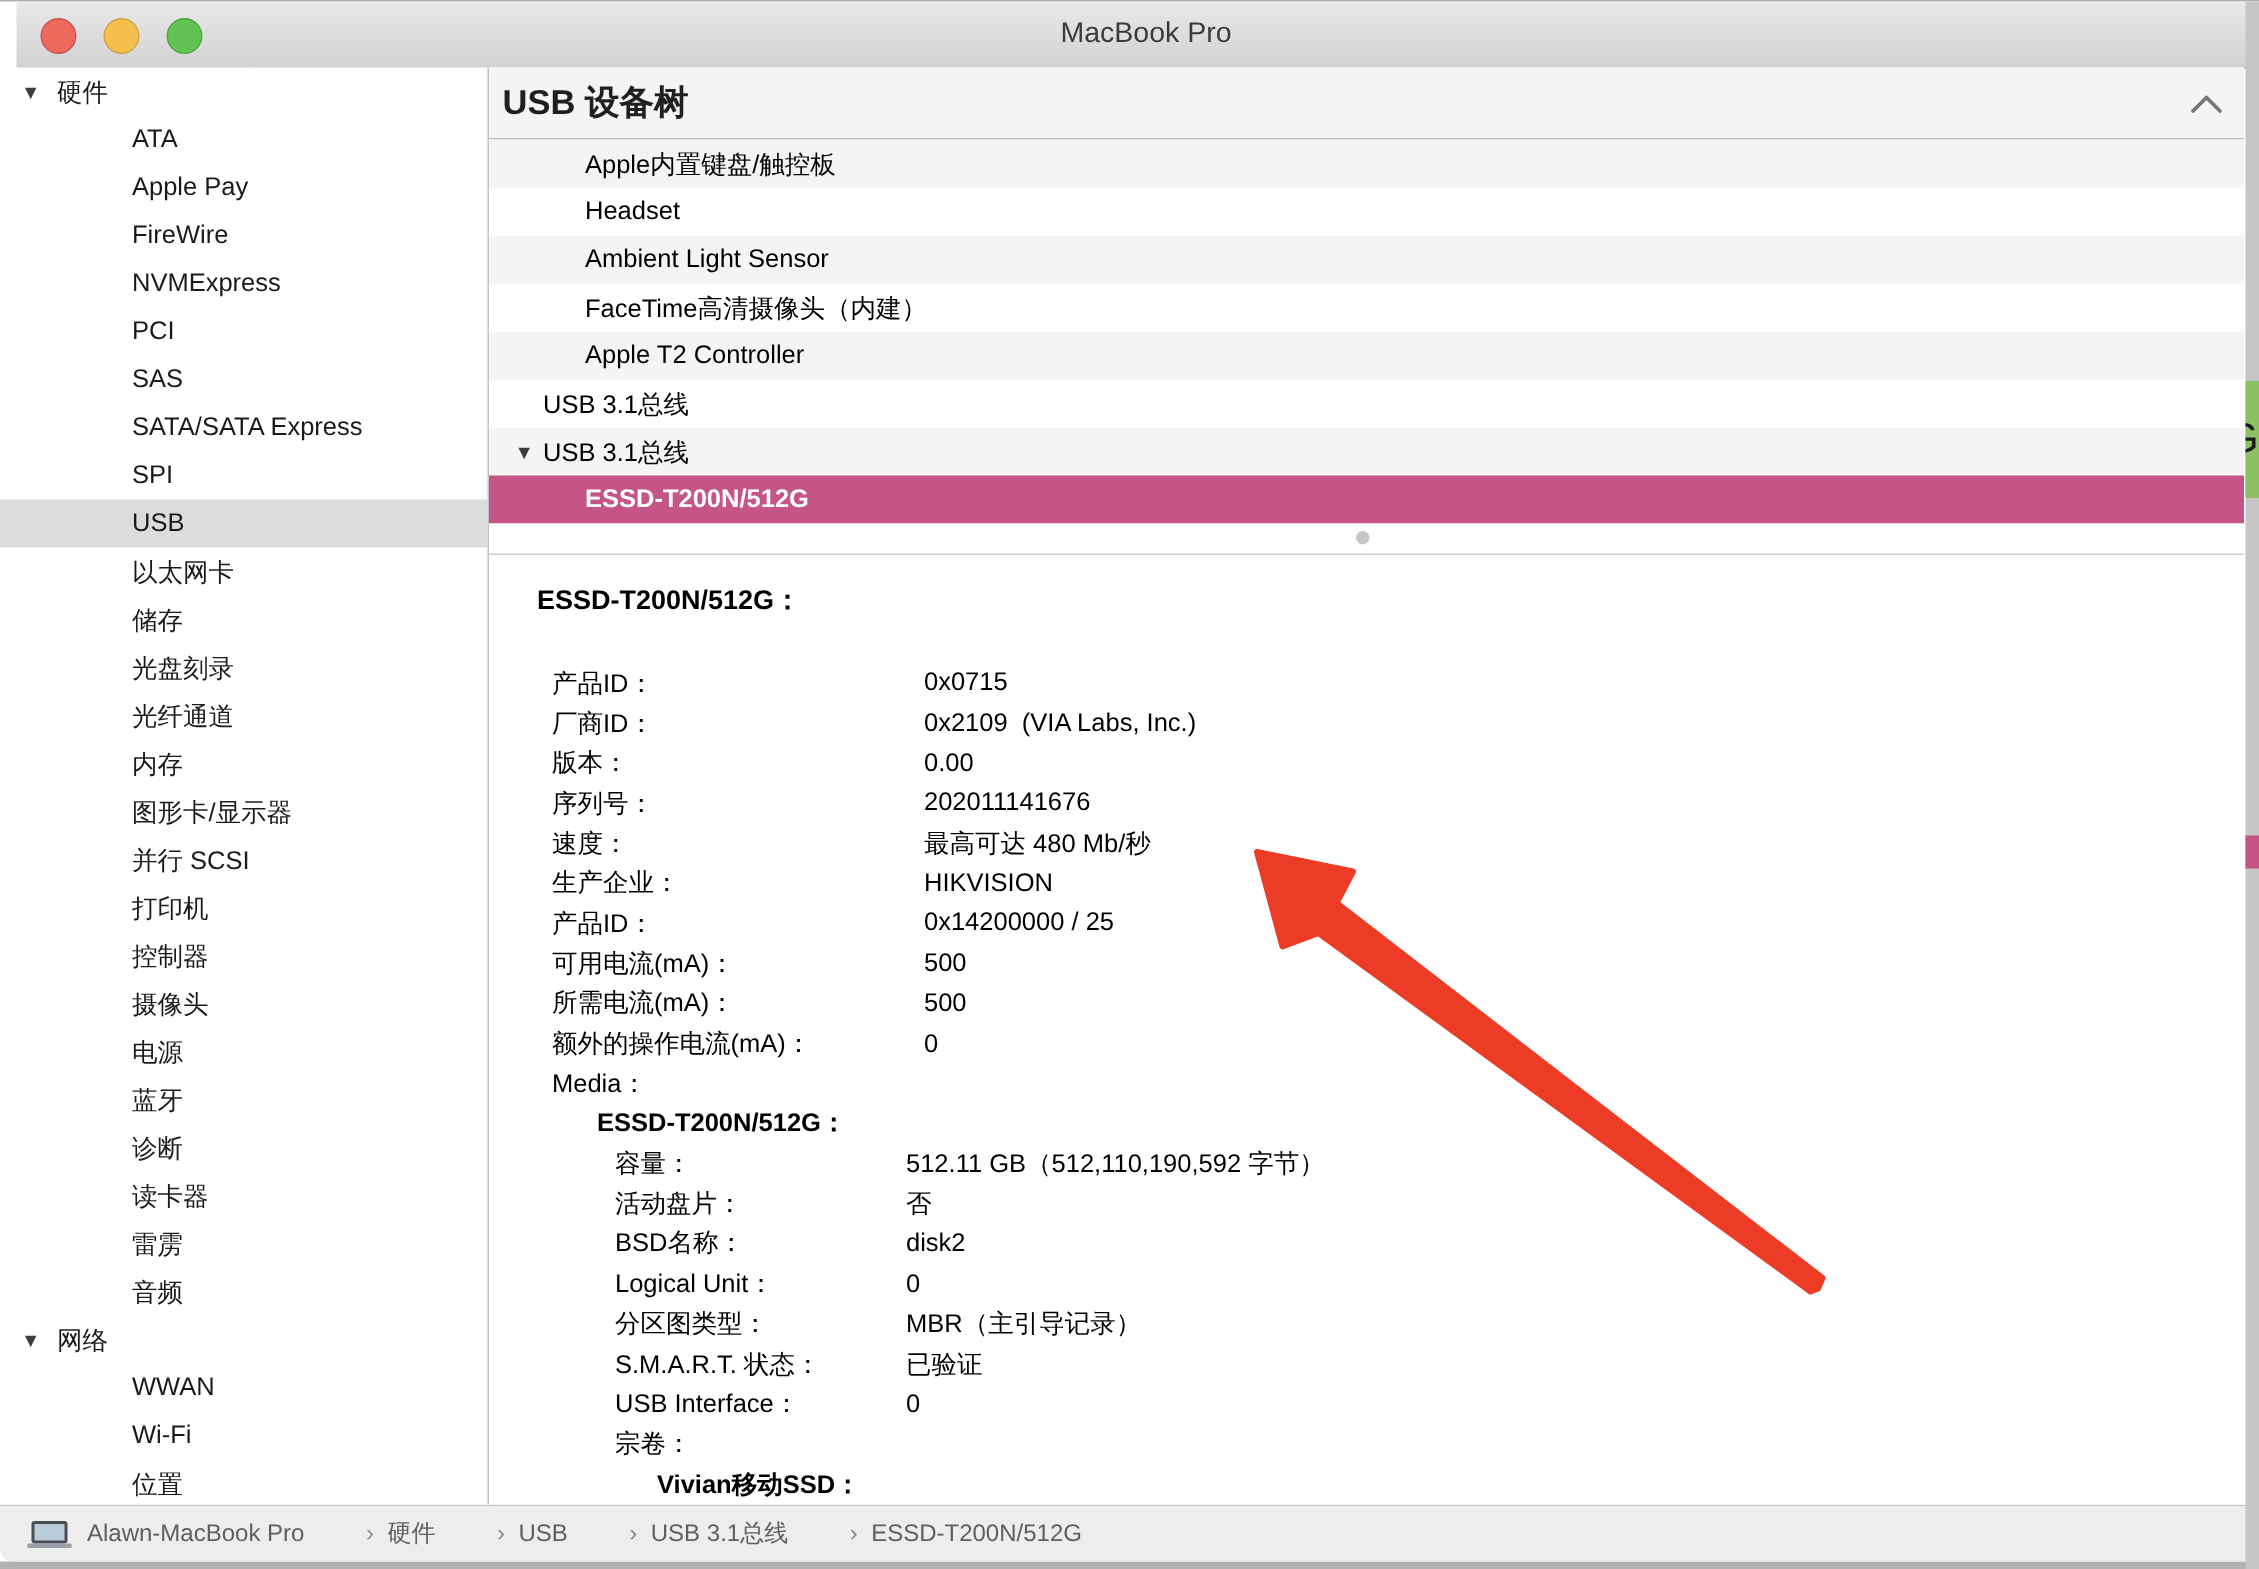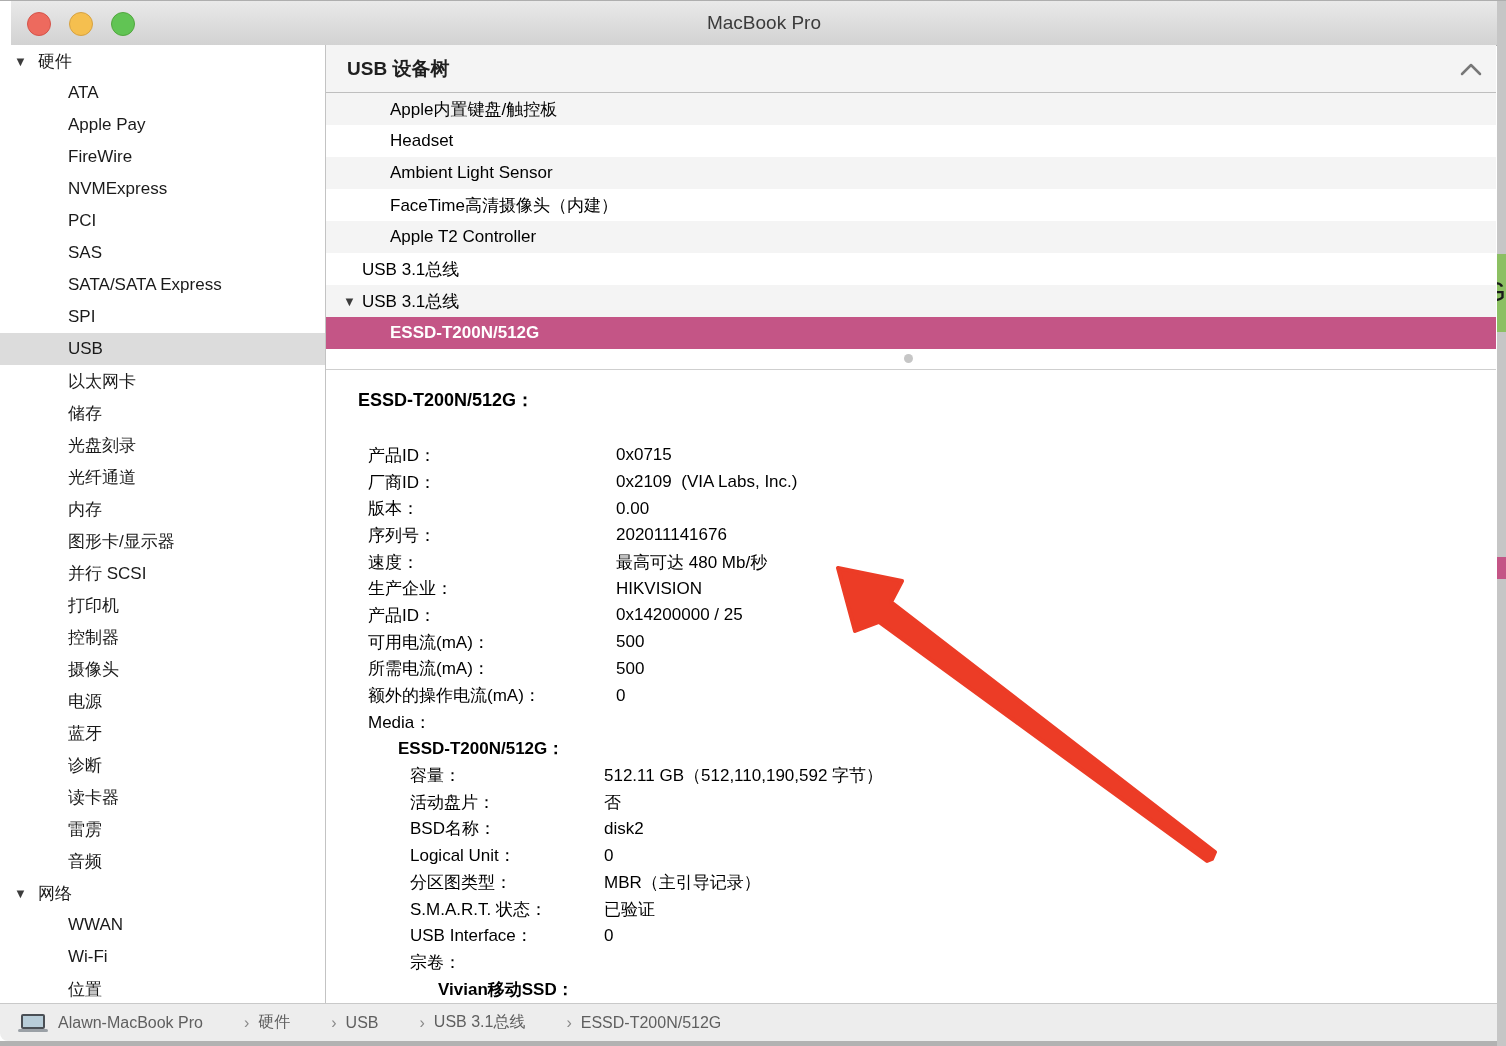--- a/index.html
+++ b/index.html
@@ -14,31 +14,31 @@
   .traffic{position:absolute;left:16px;top:11px;display:flex;gap:18px;}
   .light{width:22px;height:22px;border-radius:50%;display:inline-block;}
   .light.red{background:#ed6a5e;border:1px solid #d5544a;}
   .light.yellow{background:#f5bf4f;border:1px solid #d6a243;}
   .light.green{background:#61c454;border:1px solid #52a73f;}
 
   
   .sidebar{position:absolute;left:0;top:44px;width:325px;height:958px;
     background:#fff;border-right:1px solid #c3c3c3;overflow:hidden;}
   .side-row{height:32px;display:flex;align-items:center;font-size:17px;color:#1a1a1a;
-    padding-left:68px;box-sizing:border-box;}
+    padding-left:88px;box-sizing:border-box;}
   .side-row.group{padding-left:14px;}
   .side-row .tri{display:none;font-size:13px;color:#3c3c3c;width:16px;margin-right:8px;}
   .side-row.group .tri{display:inline-block;}
   .side-row.selected{background:#dcdcdc;}
 
   
   .content{position:absolute;left:326px;top:44px;width:1170px;height:958px;background:#fff;}
   .tree-header{position:relative;height:48px;background:#f4f4f4;border-bottom:1px solid #bebebe;
     display:flex;align-items:center;box-sizing:border-box;}
-  .tree-header .th-label{font-size:19px;font-weight:700;color:#1f1f1f;margin-left:21px;}
+  .tree-header .th-label{font-size:23px;font-weight:700;color:#1f1f1f;margin-left:9px;}
   .collapse{position:absolute;right:14px;top:17px;cursor:default;}
 
   .tree-rows{position:relative;}
   .tree-row{height:32px;display:flex;align-items:center;font-size:17px;color:#000;
     box-sizing:border-box;position:relative;padding-left:64px;}
   .tree-row:nth-child(odd){background:#f4f4f4;}
   .tree-row.ind1{padding-left:36px;}
   .tree-row .tri{display:none;position:absolute;left:17px;font-size:13px;color:#3c3c3c;}
   .tree-row.disclosure .tri{display:block;}
   .tree-row.selected{background:#c45586;color:#fff;font-weight:600;}

